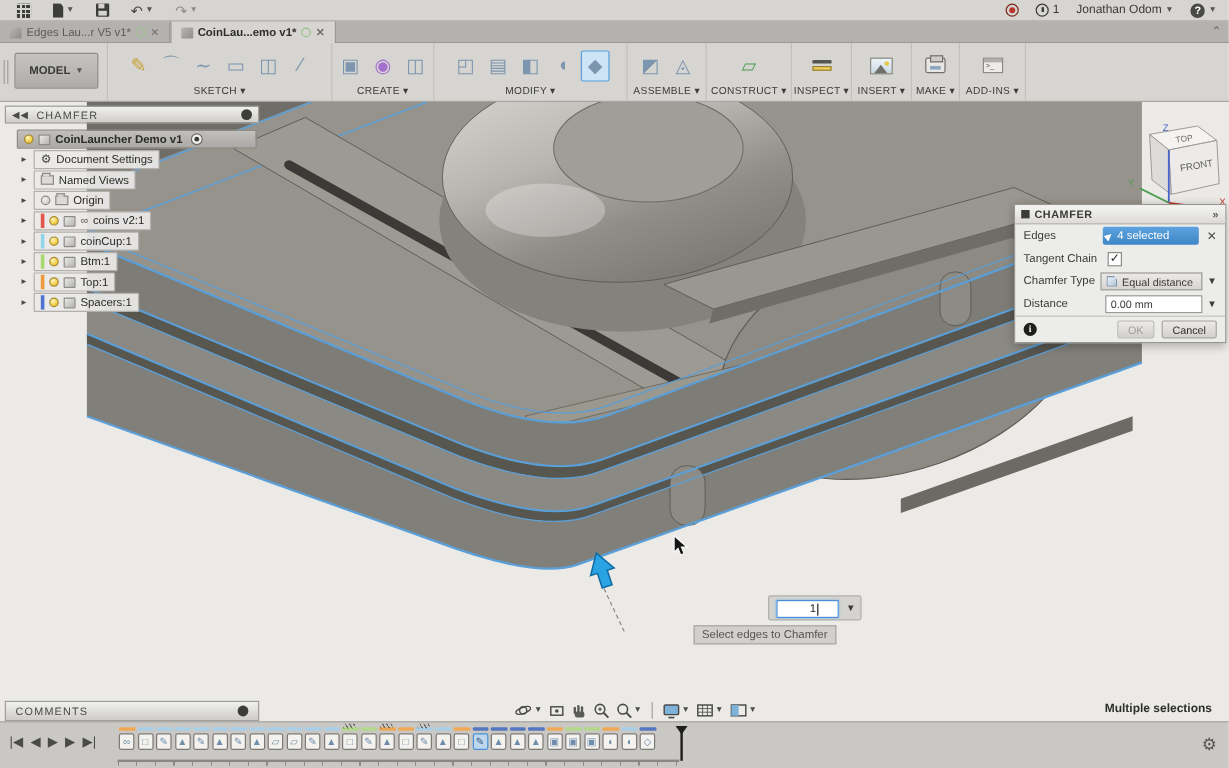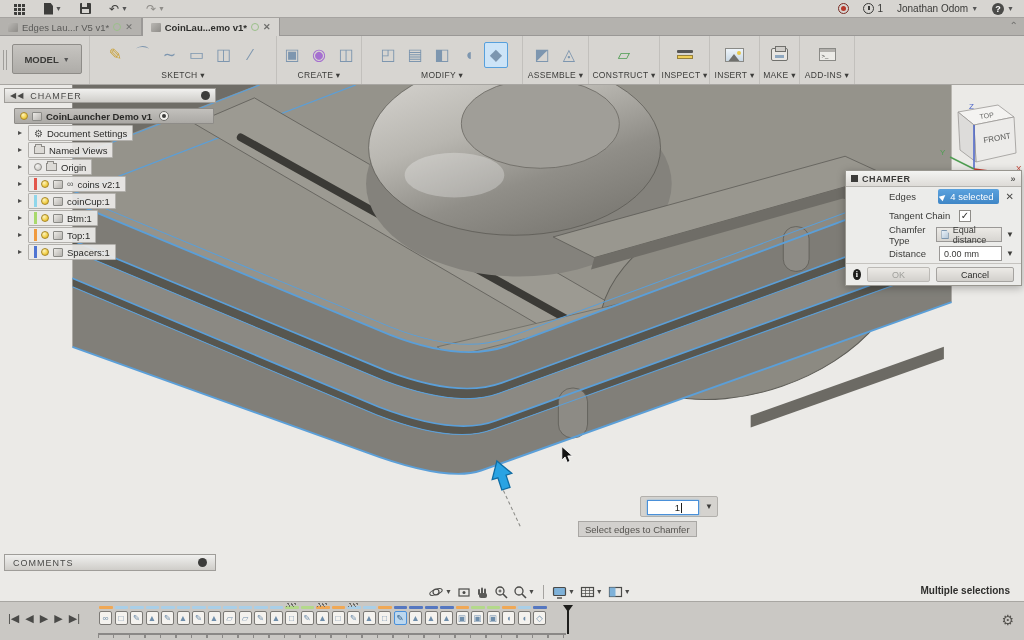--- a/index.html
+++ b/index.html
@@ -104,55 +104,55 @@
   #viewcube { left:928px; top:95px; width:96px; height:95px; z-index:20; }
 
   
   #dialog { left:845px; top:170px; width:177px; background:#ececea; border:1px solid #98968f;
     box-shadow:0 2px 8px rgba(0,0,0,.28); z-index:25; font-size:9.5px; color:#3a3a38; }
   #dlg-title { height:16px; background:linear-gradient(#f4f4f2,#dddbd7); border-bottom:1px solid #b5b3af;
     display:flex; align-items:center; gap:4px; padding:0 5px; font-weight:bold; font-size:9px; letter-spacing:.5px; }
   #dlg-title .sq { width:7px; height:7px; background:#3c3c3a; }
   #dlg-title .pin { margin-left:auto; color:#5a5a58; font-size:9px; }
   .dlg-row { display:flex; align-items:center; height:19px; padding:0 7px; }
-  .dlg-label { width:70px;margin-left:36px; }
+  .dlg-label { width:70px; }
   .btn-blue { background:linear-gradient(#5ba2de,#3f86c6); color:#fff; border-radius:2px; height:15px;
     display:flex; align-items:center; gap:4px; padding:0 2px; width:84px; }
   .cursor-tri { width:0; height:0; border-left:6px solid #fff; border-top:3.5px solid transparent;
     border-bottom:3.5px solid transparent; transform:rotate(-40deg); }
   .dlg-x { margin-left:7px; color:#4a4a48; font-size:10px; }
   .chk { width:12px; height:12px; background:#fff; border:1px solid #8e8c88; font-size:10px; line-height:10px;
     text-align:center; color:#2e2e2c; }
   .dd { width:92px; height:15px; background:linear-gradient(#eceae6,#d7d5d1); border:1px solid #9a9896;
     display:flex; align-items:center; gap:4px; padding:0 4px; font-size:9px; }
   .dd .mini { width:9px; height:9px; background:linear-gradient(135deg,#e8f0f8,#b7c8d8); border:1px solid #7d96af;
     clip-path:polygon(0 0,70% 0,100% 35%,100% 100%,0 100%); }
   .dd-arrow { margin-left:auto; font-size:8px; color:#3c3c3a; }
   .inp { width:84px; height:15px; background:#fff; border:1px solid #9a9896; display:flex; align-items:center;
     padding:0 4px; font-size:9px; }
   #dlg-footer { height:22px; border-top:1px solid #c5c3bf; display:flex; align-items:center; padding:0 7px; gap:6px; }
   .info-i { width:11px; height:11px; background:#1e1e1c; color:#fff; border-radius:50%; font-size:8px;
     font-weight:bold; display:flex; align-items:center; justify-content:center; font-family:"Liberation Serif",serif; }
-  .dlg-btn { height:15px; padding:0 24px; font-size:9px; border:1px solid #a5a3a0; border-radius:2px;
+  .dlg-btn { height:15px; padding:0 8px; font-size:9px; border:1px solid #a5a3a0; border-radius:2px;
     background:linear-gradient(#eceae6,#d2d0cc); color:#2e2e2c; display:flex; align-items:center; }
   .dlg-btn.disabled { color:#a0a09c; border-color:#bcbab6; margin-left:auto; }
 
   
   #float-combo { left:640px; top:496px; width:78px; height:21px; background:#d5d3cf; border:1px solid #b2b0ac;
     border-radius:2px; z-index:32; }
   #float-input { position:absolute; left:6px; top:3px; width:52px; height:15px; background:#fff;
     border:1px solid #4a90d9; box-shadow:0 0 2px #7db4e4; display:flex; align-items:center; justify-content:flex-end;
     padding-right:16px; font-size:9.5px; color:#1e1e1c; }
   #float-input .caret { display:inline-block; width:1px; height:10px; background:#1e1e1c; margin-left:1px; }
   #float-dd { position:absolute; right:4px; top:5px; font-size:8px; color:#3c3c3a; }
   #tooltip { left:578px; top:521px; height:16px; padding:0 6px; background:#d2d0cd; border:1px solid #a9a7a4;
     font-size:9.5px; color:#55534f; display:flex; align-items:center; z-index:31; }
 
   
-  #comments-bar { left:4px; top:554px; width:212px; height:17px; background:linear-gradient(#f0f0ee,#cfcdc9);
+  #comments-bar { left:4px; top:584px; width:212px; height:17px; background:linear-gradient(#f0f0ee,#cfcdc9);
     border:1px solid #9f9d99; display:flex; align-items:center; padding:0 8px; gap:6px; z-index:20;
     font-size:9px; letter-spacing:1px; color:#4a4a48; }
   #comments-bar .dotbtn { margin-left:auto; width:9px; height:9px; background:#3c3c3a; border-radius:50%; }
   #navbar { left:428px; top:582px; height:19px; display:flex; align-items:center; gap:3px; z-index:20; }
   .nav-ic { display:flex; align-items:center; gap:1px; padding:1px; }
   .nav-ic svg { display:block; }
   .nav-sep { width:1px; height:14px; background:#a5a3a0; margin:0 4px; }
   .nav-caret { font-size:7px; color:#4a4a48; }
   #sel-status { right:14px; top:585px; font-size:10px; font-weight:bold; color:#2e2e2c; z-index:20; position:absolute; }
 

